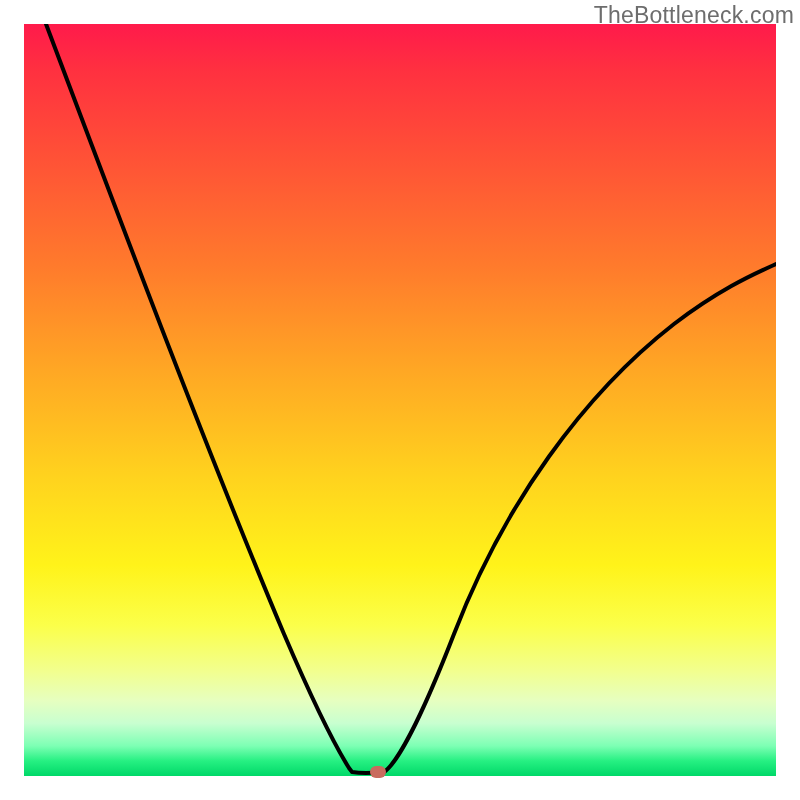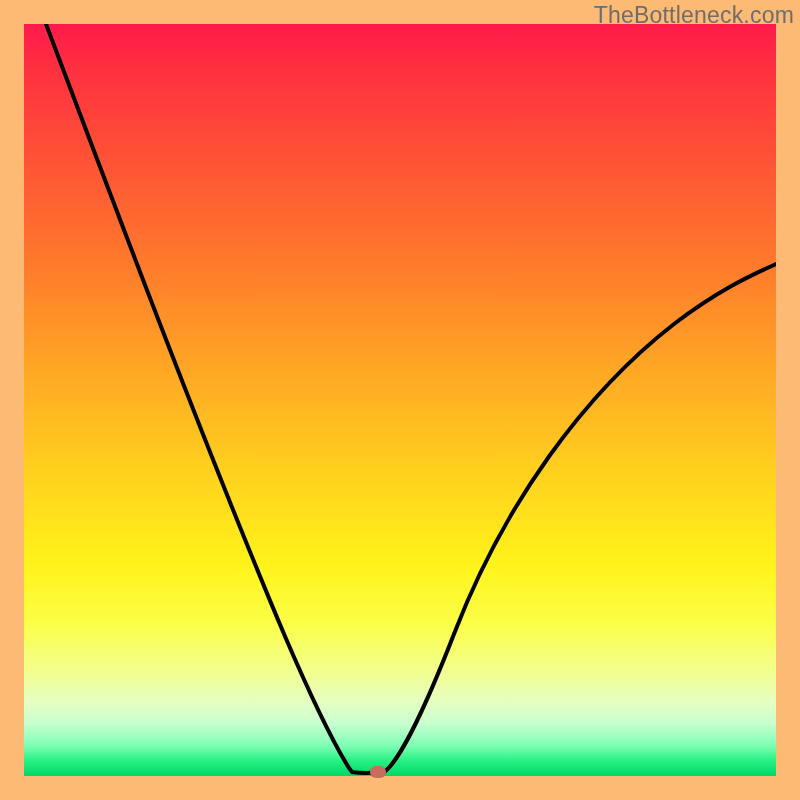--- a/index.html
+++ b/index.html
@@ -10,21 +10,21 @@
     background: #000;
     overflow: hidden;
     font-family: Arial, Helvetica, sans-serif;
   }
   .frame {
     position: absolute;
     left: 0;
     top: 0;
     width: 800px;
     height: 800px;
-    background: #fdba74;
+    background: #ffffff;
   }
   .plot {
     position: absolute;
     left: 24px;
     top: 24px;
     width: 752px;
     height: 752px;
     background: linear-gradient(to bottom,
       #ff1a4b 0%,
       #ff3040 6%,

